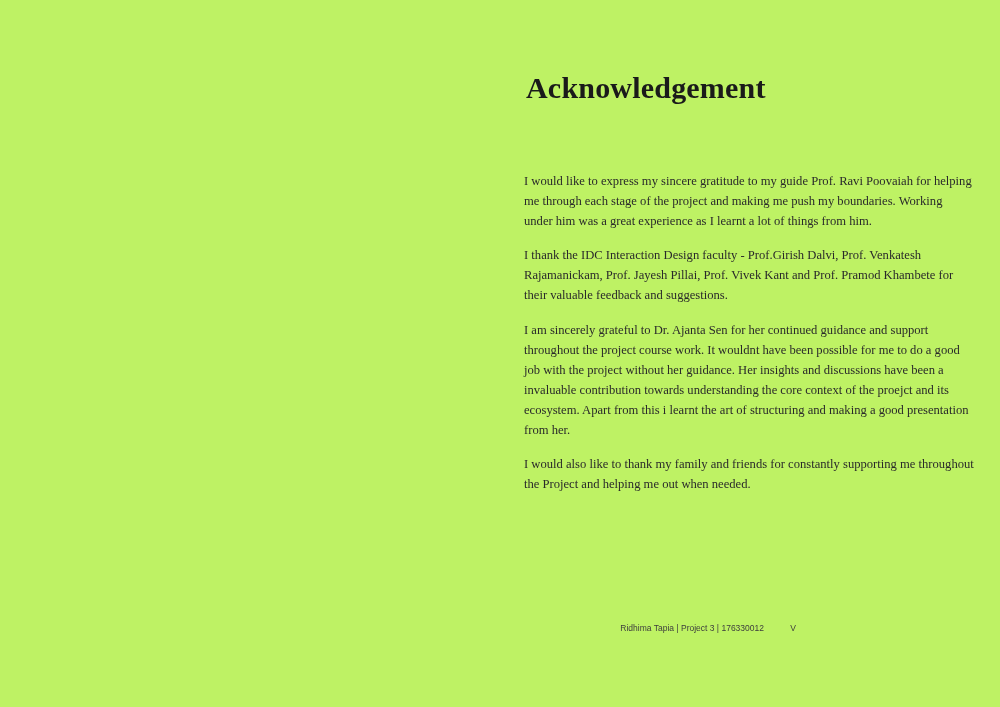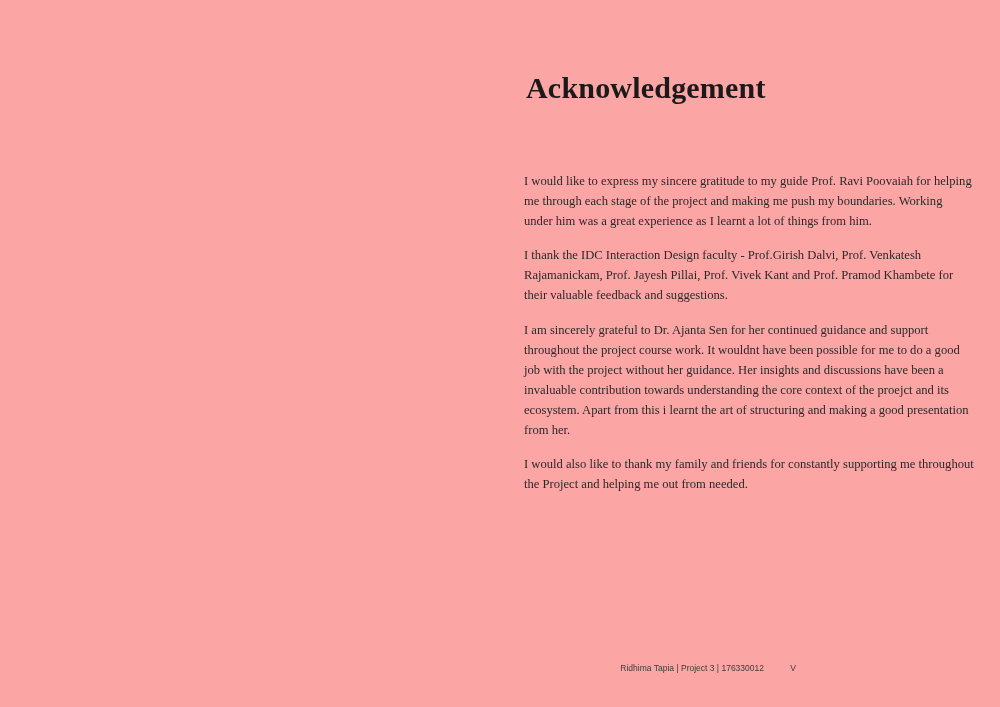--- a/index.html
+++ b/index.html
@@ -5,21 +5,21 @@
 <style>
   html, body {
     margin: 0;
     padding: 0;
     background: #ffffff;
   }
   .canvas {
     position: relative;
     width: 1000px;
     height: 707px;
-    background: #fca5a5;
+    background: #bef264;
     overflow: hidden;
   }
   .page-title {
     position: absolute;
     left: 526px;
     top: 71px;
     margin: 0;
     font-family: "Liberation Serif", "DejaVu Serif", serif;
     font-weight: bold;
     font-size: 30px;
@@ -37,21 +37,21 @@
     font-size: 12.6px;
     line-height: 20px;
     color: #2a2a2a;
   }
   .body-text p {
     margin: 0 0 14.4px 0;
     white-space: pre-line;
   }
   .page-footer {
     position: absolute;
-    top: 662px;
+    top: 622px;
     left: 0;
     width: 844px;
     height: 14px;
     font-family: "Liberation Sans", "DejaVu Sans", sans-serif;
     font-size: 8.5px;
     line-height: 12px;
     color: #3d3d3d;
   }
   .footer-credit {
     position: absolute;
@@ -80,21 +80,21 @@
     <p>I thank the IDC Interaction Design faculty - Prof.Girish Dalvi, Prof. Venkatesh
 Rajamanickam, Prof. Jayesh Pillai, Prof. Vivek Kant and Prof. Pramod Khambete for
 their valuable feedback and suggestions.</p>
     <p>I am sincerely grateful to Dr. Ajanta Sen for her continued guidance and support
 throughout the project course work. It wouldnt have been possible for me to do a good
 job with the project without her guidance. Her insights and discussions have been a
 invaluable contribution towards understanding the core context of the proejct and its
 ecosystem. Apart from this i learnt the art of structuring and making a good presentation
 from her.</p>
     <p>I would also like to thank my family and friends for constantly supporting me throughout
-the Project and helping me out from needed.</p>
+the Project and helping me out when needed.</p>
   </div>
 
   <div class="page-footer">
     <span class="footer-credit">Ridhima Tapia | Project 3 | 176330012</span>
     <span class="footer-page-number">V</span>
   </div>
 
 </div>
 
 </body></html>

